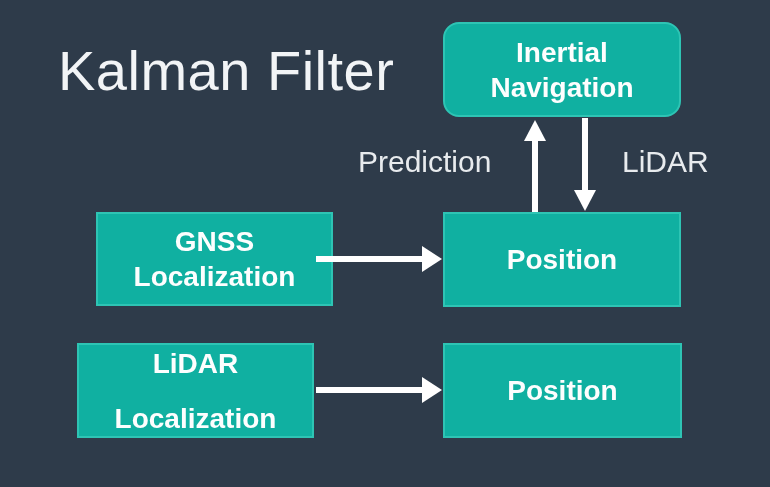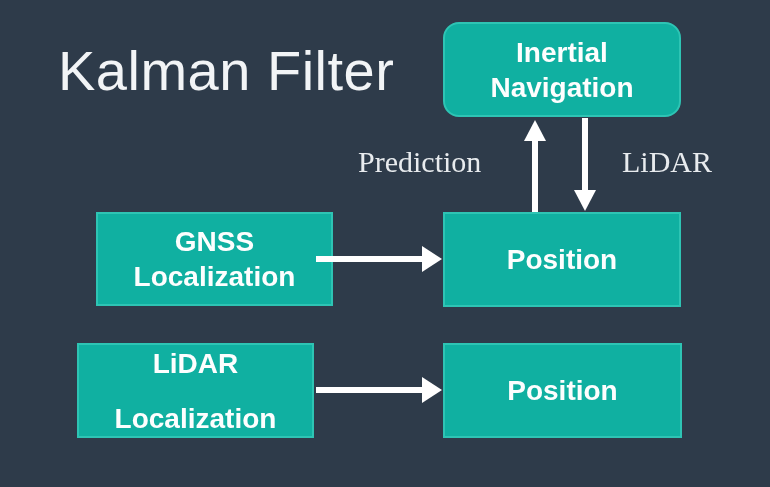--- a/index.html
+++ b/index.html
@@ -57,21 +57,20 @@
     height: 487px;
     pointer-events: none;
   }
   .arrows rect, .arrows polygon { fill: var(--arrow); }
   .edge-label {
     position: absolute;
     font-size: 30px;
     font-weight: 400;
     color: var(--label-text);
     white-space: nowrap;
-    font-family: Liberation Serif, serif;
   }
   .edge-label-prediction { left: 358px; top: 145px; }
   .edge-label-update     { left: 622px; top: 145px; }
 </style>
 </head>
 <body>
 
 <div class="canvas">
 
   <div class="title">Kalman Filter</div>

